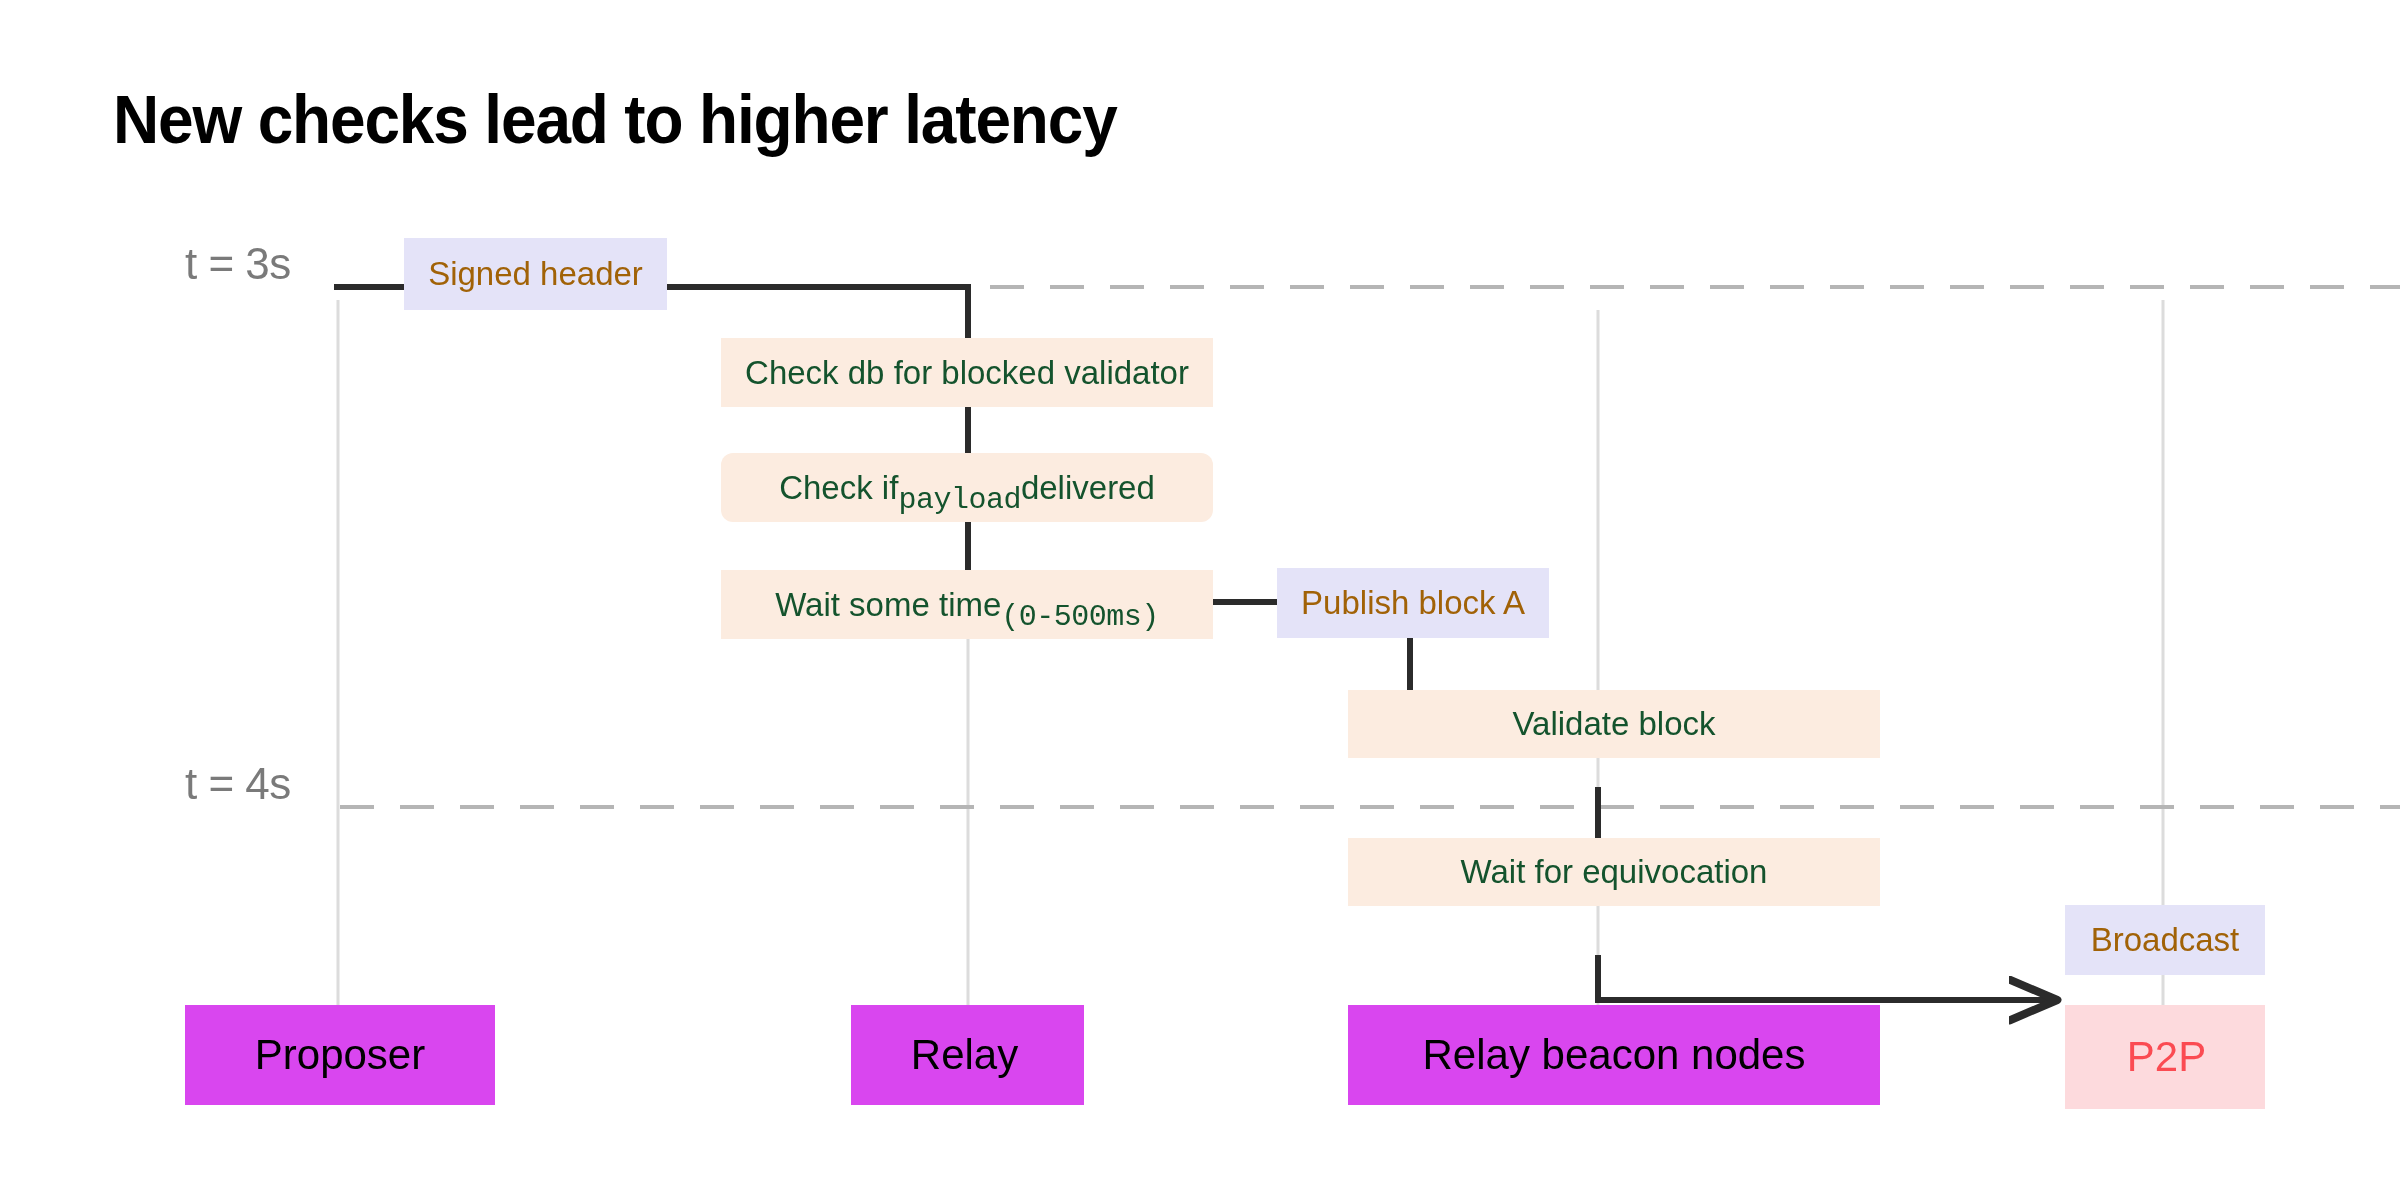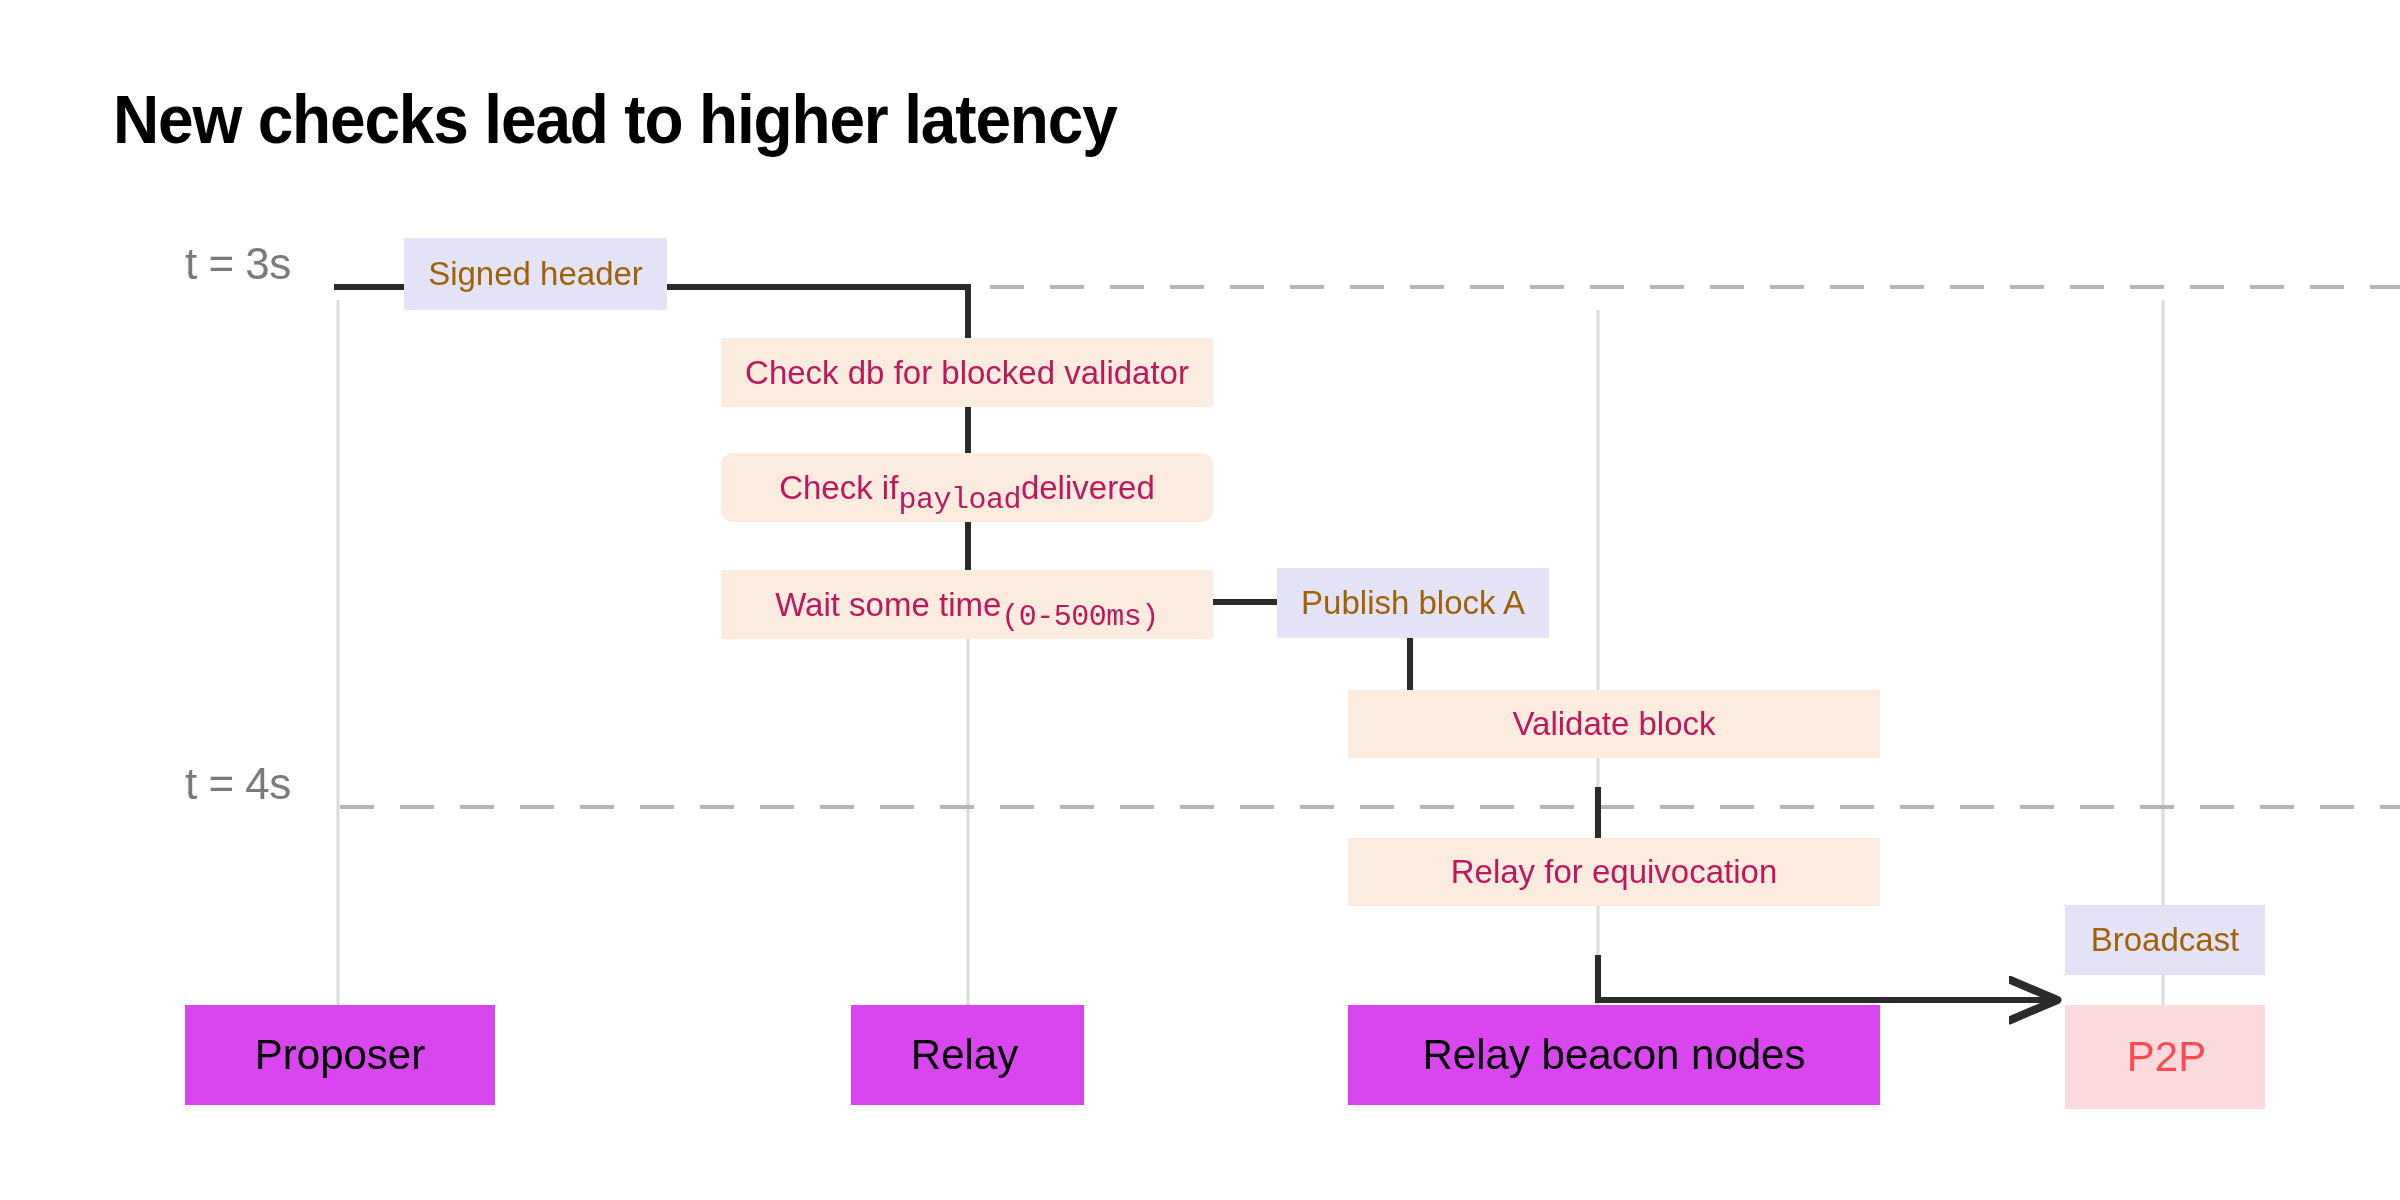--- a/index.html
+++ b/index.html
@@ -60,21 +60,21 @@
     padding: 0 18px;
   }
   .node-msg {
     background: #e4e3f8;
     color: #a16207;
     font-size: 33px;
     font-weight: 400;
   }
   .node-task {
     background: #fcece0;
-    color: #be185d;
+    color: #14532d;
     font-size: 33px;
     font-weight: 400;
   }
   .node-lane {
     background: #d946ef;
     color: #000000;
     font-size: 42px;
     font-weight: 500;
     font-stretch: condensed;
   }
@@ -162,21 +162,21 @@
 
   <div class="node node-msg" style="left:1277px; top:568px; width:272px; height:70px;">
     <span>Publish block A</span>
   </div>
 
   <div class="node node-task" style="left:1348px; top:690px; width:532px; height:68px;">
     <span>Validate block</span>
   </div>
 
   <div class="node node-task" style="left:1348px; top:838px; width:532px; height:68px;">
-    <span>Relay for equivocation</span>
+    <span>Wait for equivocation</span>
   </div>
 
   <div class="node node-msg" style="left:2065px; top:905px; width:200px; height:70px;">
     <span>Broadcast</span>
   </div>
 
   <div class="node node-lane" style="left:185px; top:1005px; width:310px; height:100px;">
     <span>Proposer</span>
   </div>
 

